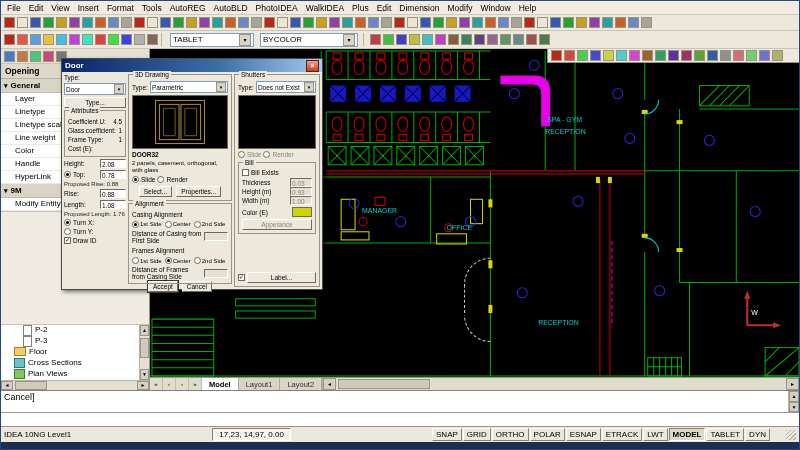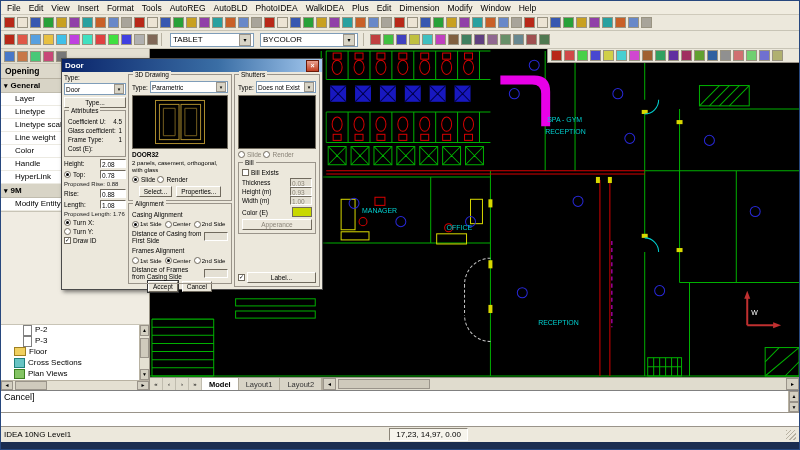--- a/index.html
+++ b/index.html
@@ -501,20 +501,32 @@
   </div>
   <div class="cmdline">
     <span></span>
   </div>
 
   <div class="statusbar">
     <span>IDEA 10NG Level1</span>
     <span class="sspacer"></span>
     <span class="coords">17,23, 14,97, 0.00</span>
     <span class="sspacer"></span>
+    <span class="toggles">
+        <span class="toggle">SNAP</span>
+        <span class="toggle">GRID</span>
+        <span class="toggle">ORTHO</span>
+        <span class="toggle">POLAR</span>
+        <span class="toggle">ESNAP</span>
+        <span class="toggle">ETRACK</span>
+        <span class="toggle">LWT</span>
+        <span class="toggle pressed">MODEL</span>
+        <span class="toggle">TABLET</span>
+        <span class="toggle">DYN</span>
+      </span>
     <span class="grip"></span>
   </div>
   <div class="strip"></div>
 
   <div class="dialog">
     <div class="dlg-title">
       <span>Door</span>
       <span class="dlg-close"></span>
     </div>
     <div class="dlg-body">

